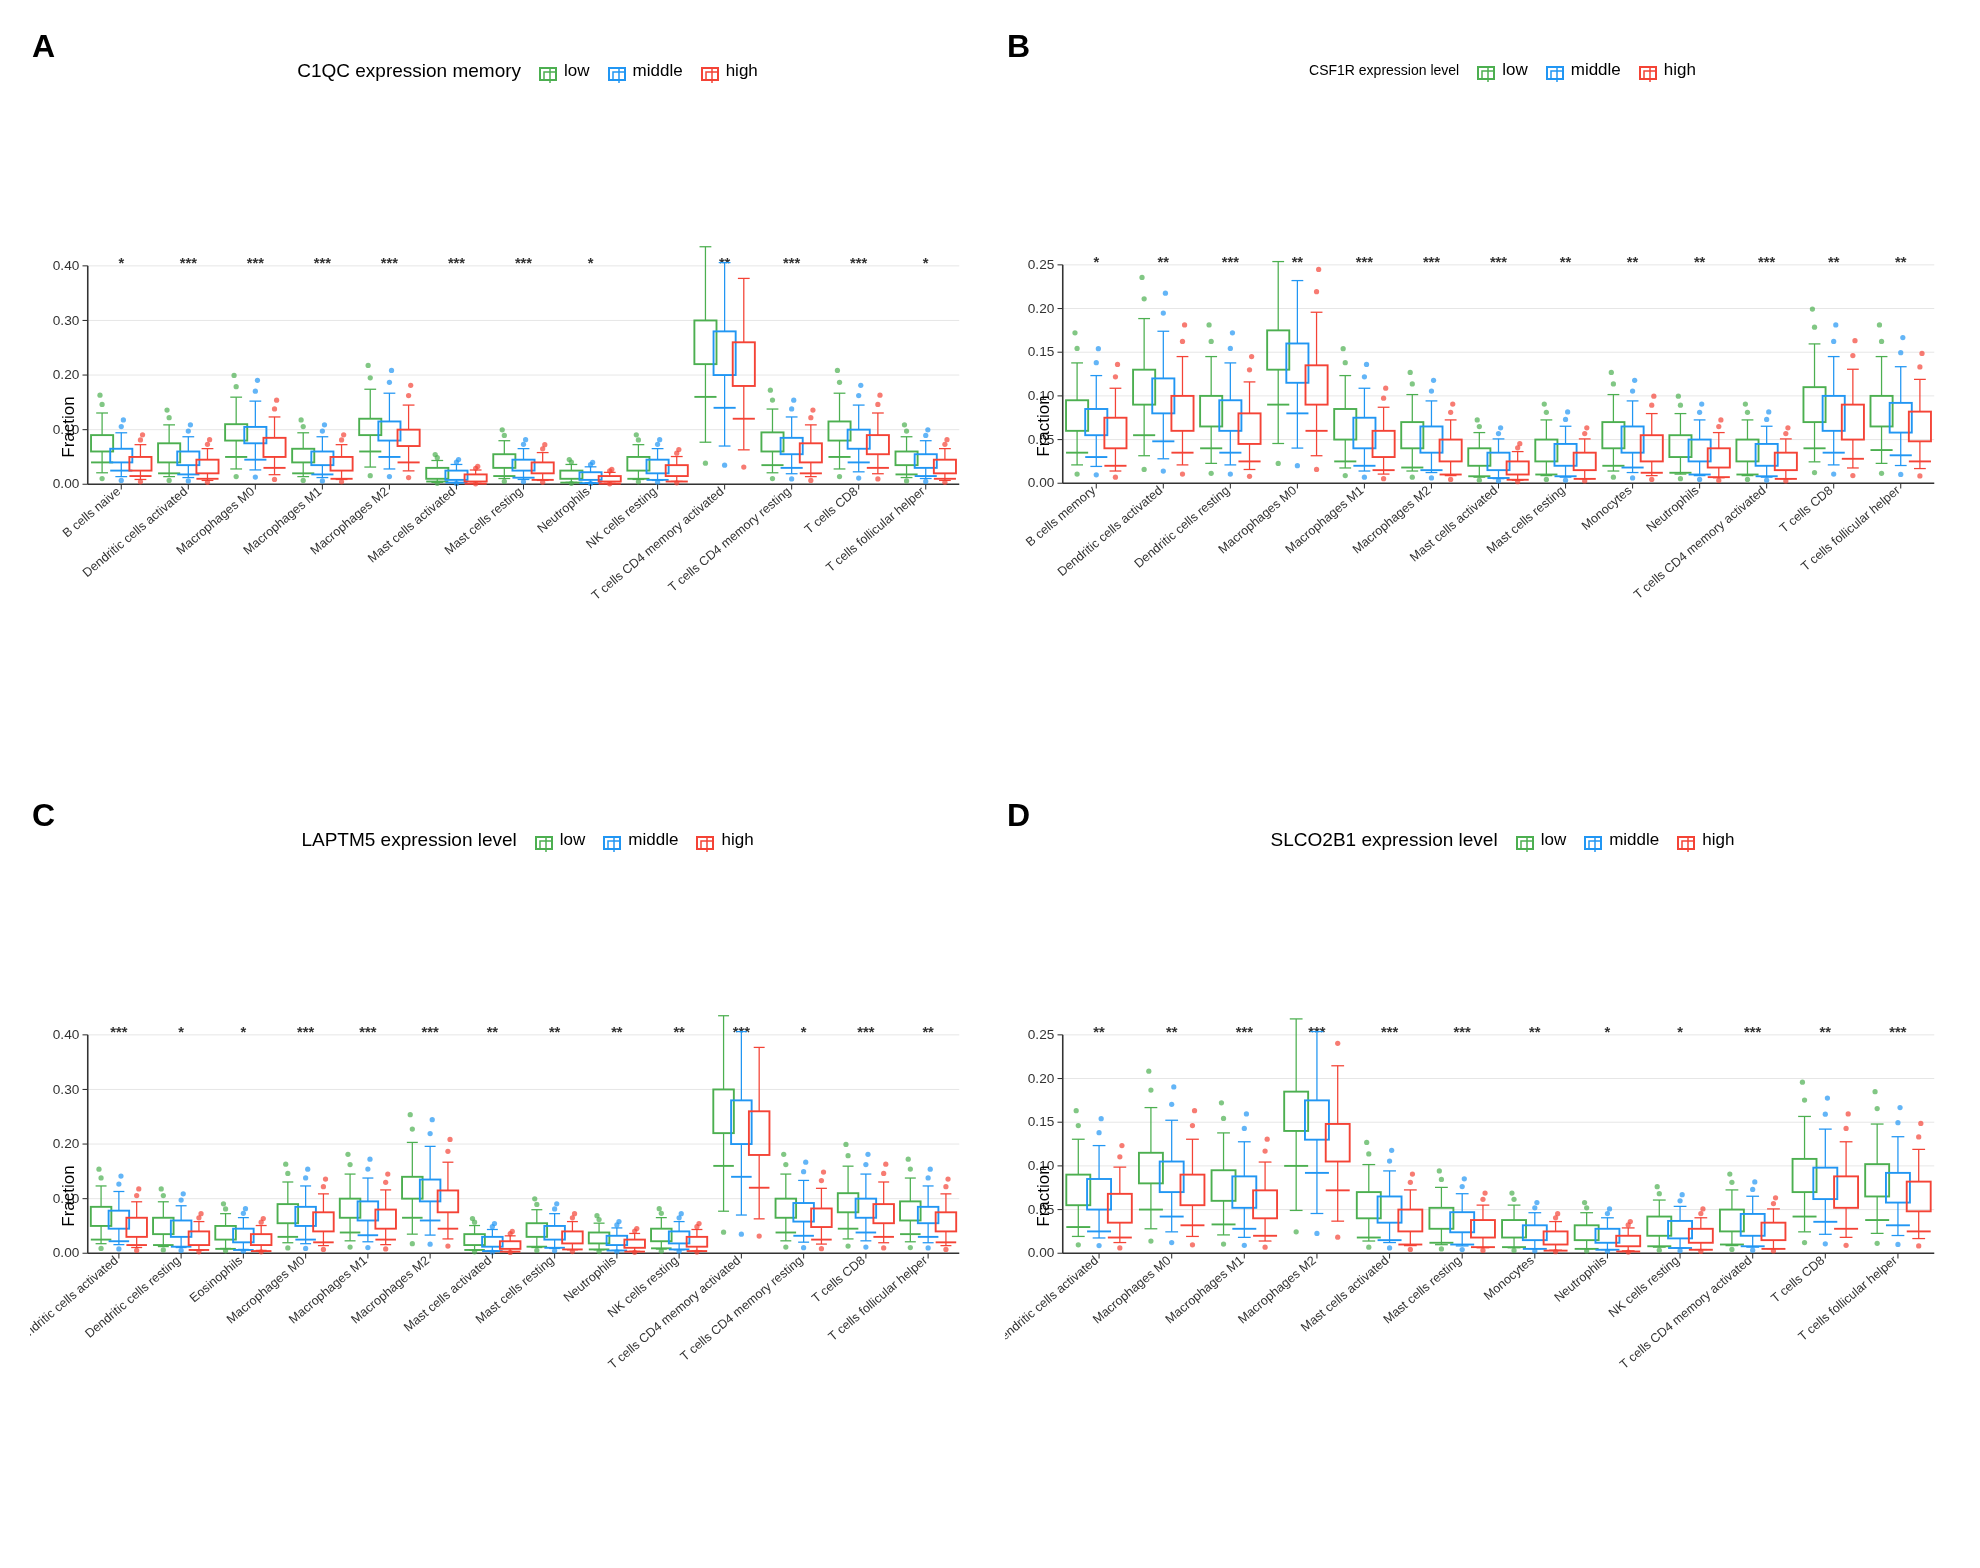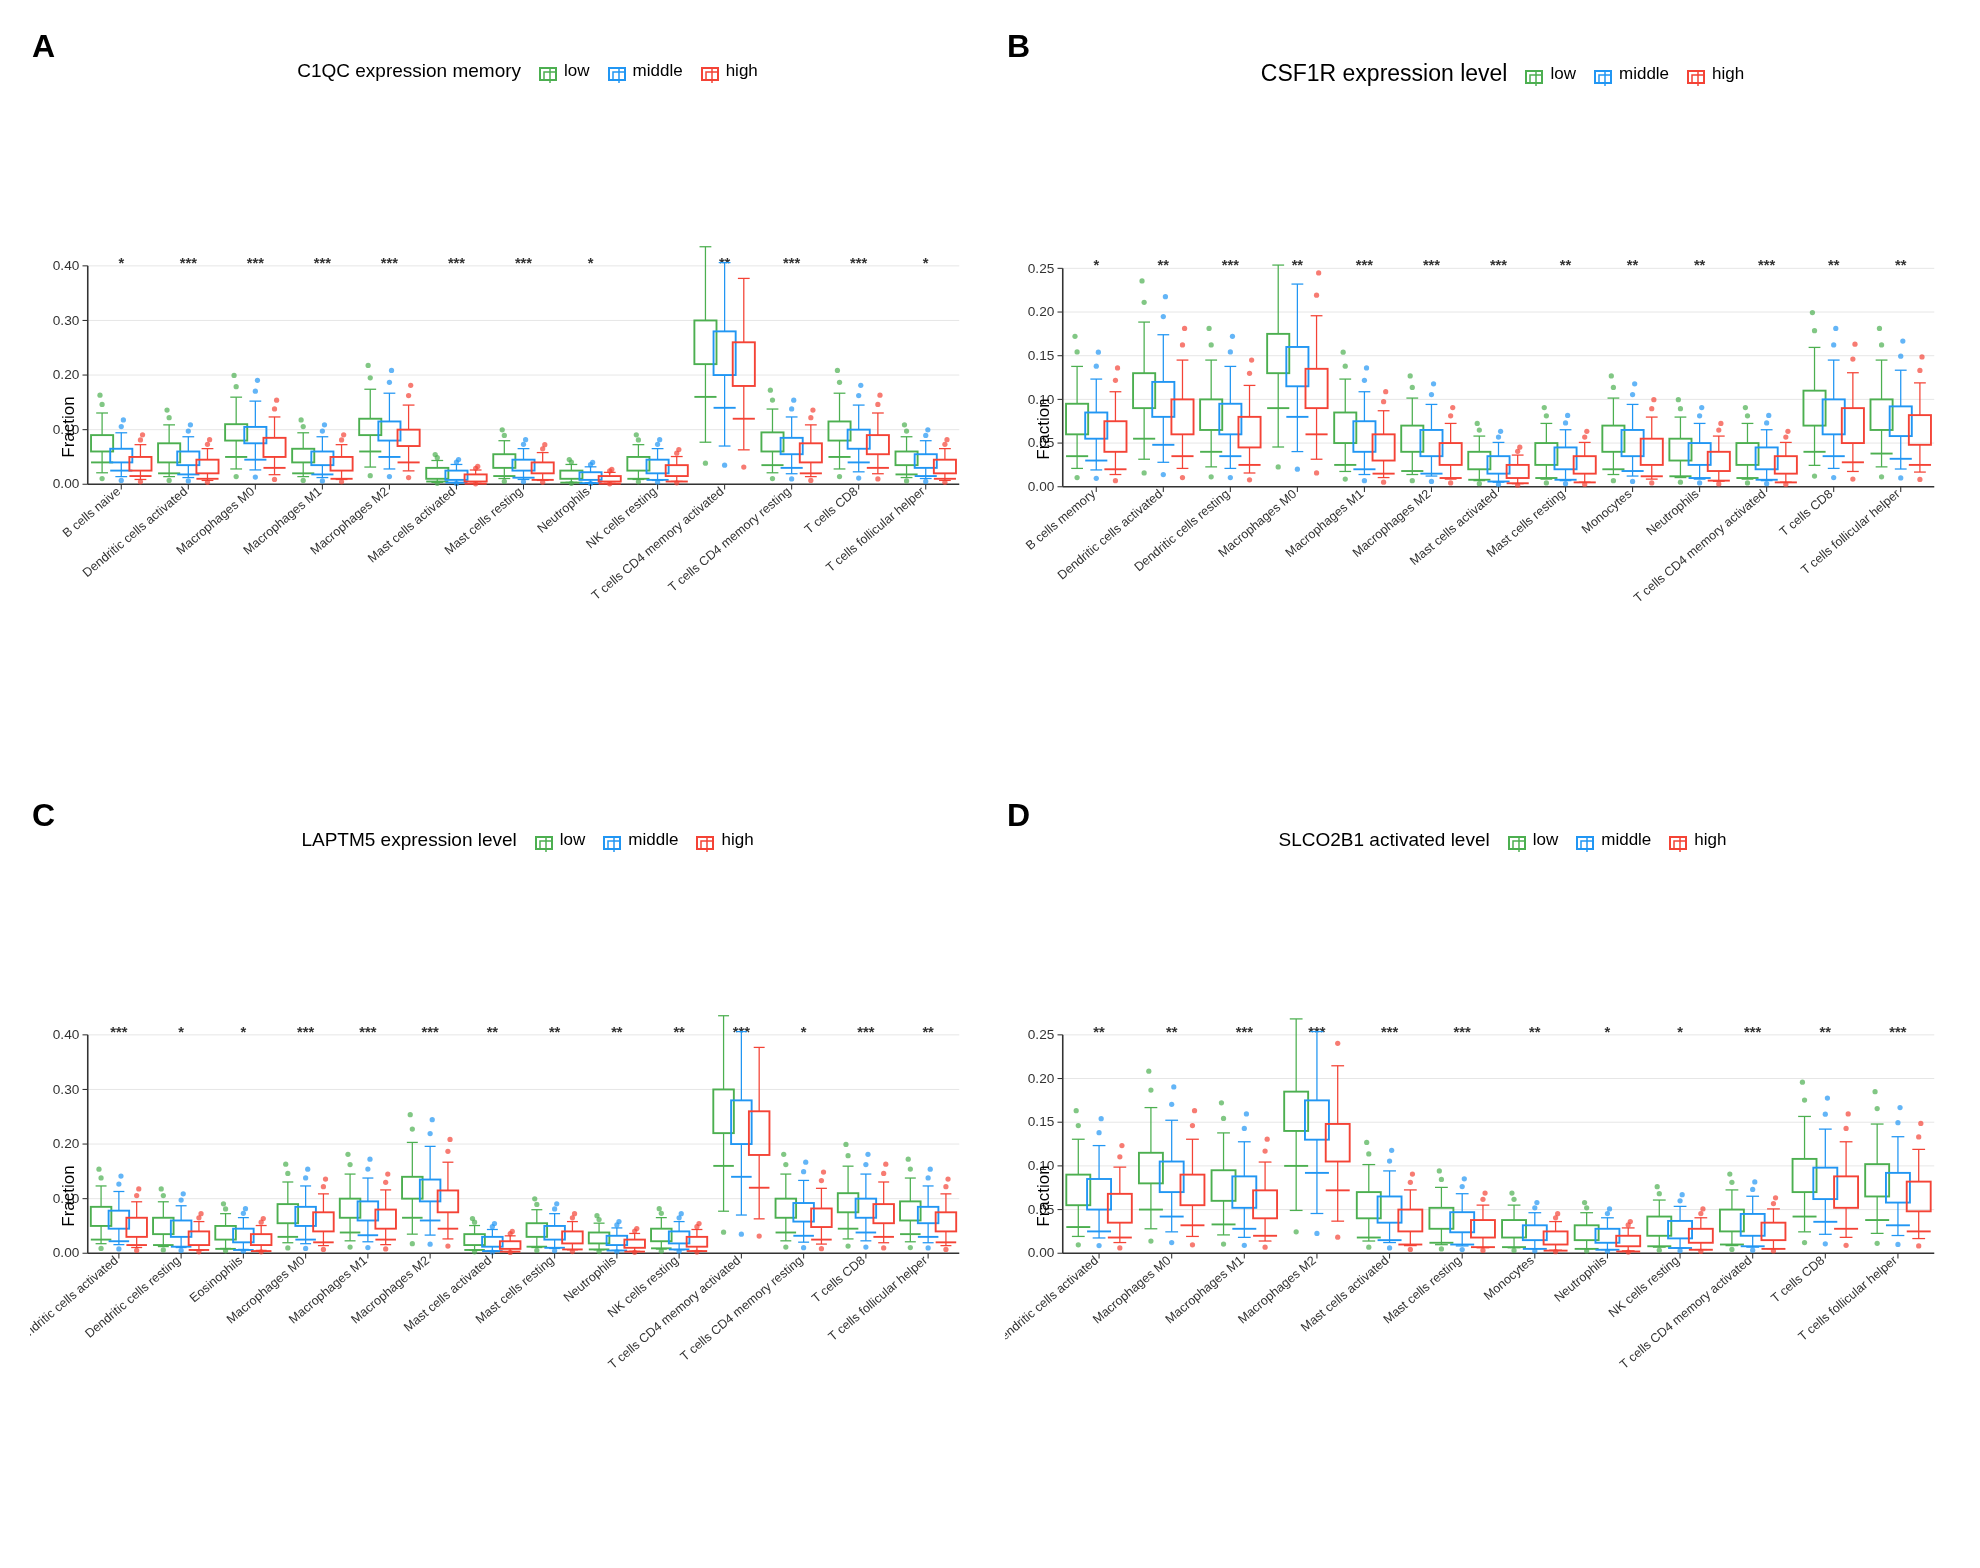--- a/index.html
+++ b/index.html
@@ -480,21 +480,21 @@
           <circle cx="871.3369230769231" cy="191.9984" r="2.5" fill="#F44336" opacity="0.7"></circle>
           <circle cx="873.3369230769231" cy="187.5875" r="2.5" fill="#F44336" opacity="0.7"></circle>
           <circle cx="871.3369230769231" cy="228.18" r="2.5" fill="#F44336" opacity="0.7"></circle>
           <line x1="853.0769230769231" x2="853.0769230769231" y1="230" y2="235" stroke="#333" stroke-width="1"></line>
           <text x="853.0769230769231" y="238" transform="rotate(-40, 853.0769230769231, 238)" text-anchor="end" font-size="12" fill="#333">T cells follicular helper</text>
         </svg></div>
     </div>
     <div class="panel">
       <div class="panel-label">B</div>
       <div class="title-legend-row">
-        <span style="font-size: 23px;">CSF1R expression level</span>
+        <span style="font-size: 14px;">CSF1R expression level</span>
         <div class="legend-item">
           <span style="display: inline-block; width: 18px; height: 14px; border: 2px solid rgb(76, 175, 80); background: transparent; margin-right: 3px;"><svg width="18" height="14" xmlns="http://www.w3.org/2000/svg">
               <line x1="9" y1="0" x2="9" y2="14" stroke="#4CAF50" stroke-width="1.5"></line>
               <rect x="3" y="3" width="12" height="8" fill="none" stroke="#4CAF50" stroke-width="1.5"></rect>
             </svg></span>
           <span style="font-size: 17px;">low</span>
         </div>
         <div class="legend-item">
           <span style="display: inline-block; width: 18px; height: 14px; border: 2px solid rgb(33, 150, 243); background: transparent; margin-right: 3px;"><svg width="18" height="14" xmlns="http://www.w3.org/2000/svg">
               <line x1="9" y1="0" x2="9" y2="14" stroke="#2196F3" stroke-width="1.5"></line>
@@ -1375,21 +1375,21 @@
           <circle cx="872.3128571428571" cy="166.664" r="2.5" fill="#F44336" opacity="0.7"></circle>
           <circle cx="874.3128571428571" cy="159.3125" r="2.5" fill="#F44336" opacity="0.7"></circle>
           <circle cx="872.3128571428571" cy="226.36" r="2.5" fill="#F44336" opacity="0.7"></circle>
           <line x1="855.3571428571428" x2="855.3571428571428" y1="230" y2="235" stroke="#333" stroke-width="1"></line>
           <text x="855.3571428571428" y="238" transform="rotate(-40, 855.3571428571428, 238)" text-anchor="end" font-size="12" fill="#333">T cells follicular helper</text>
         </svg></div>
     </div>
     <div class="panel">
       <div class="panel-label">D</div>
       <div class="title-legend-row">
-        <span style="font-size: 19px;">SLCO2B1 activated level</span>
+        <span style="font-size: 19px;">SLCO2B1 expression level</span>
         <div class="legend-item">
           <span style="display: inline-block; width: 18px; height: 14px; border: 2px solid rgb(76, 175, 80); background: transparent; margin-right: 3px;"><svg width="18" height="14" xmlns="http://www.w3.org/2000/svg">
               <line x1="9" y1="0" x2="9" y2="14" stroke="#4CAF50" stroke-width="1.5"></line>
               <rect x="3" y="3" width="12" height="8" fill="none" stroke="#4CAF50" stroke-width="1.5"></rect>
             </svg></span>
           <span style="font-size: 17px;">low</span>
         </div>
         <div class="legend-item">
           <span style="display: inline-block; width: 18px; height: 14px; border: 2px solid rgb(33, 150, 243); background: transparent; margin-right: 3px;"><svg width="18" height="14" xmlns="http://www.w3.org/2000/svg">
               <line x1="9" y1="0" x2="9" y2="14" stroke="#2196F3" stroke-width="1.5"></line>

